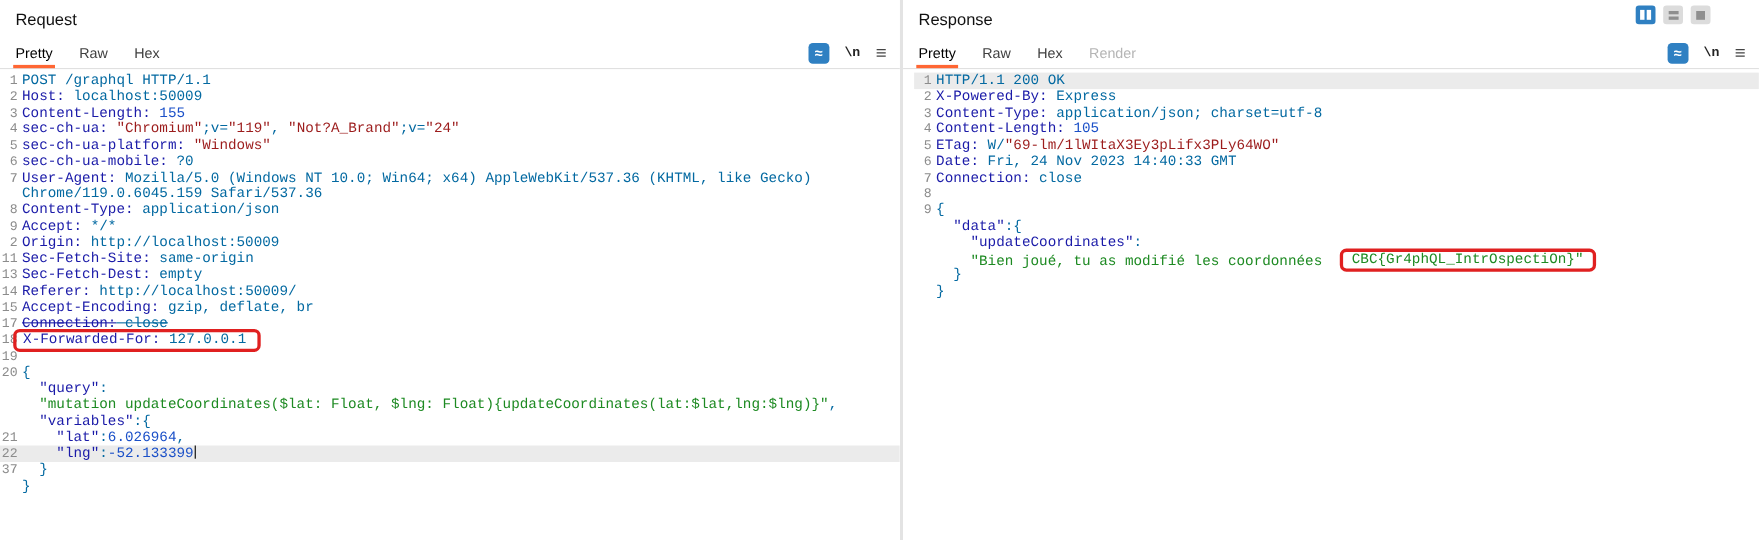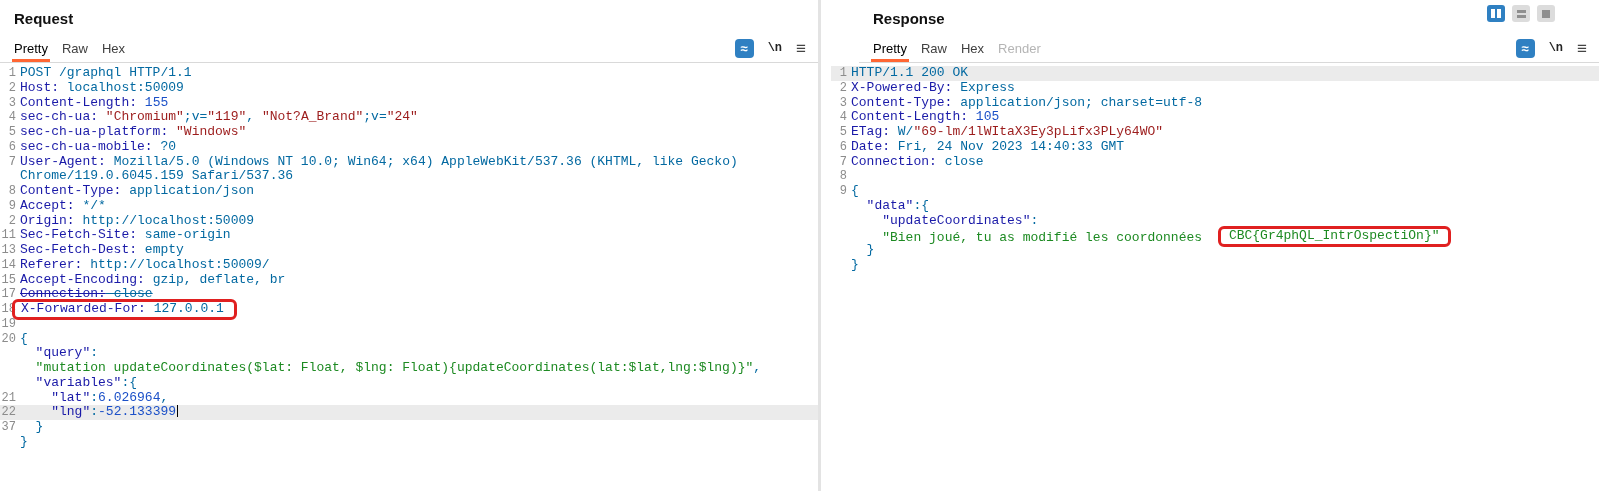--- a/index.html
+++ b/index.html
@@ -15,28 +15,28 @@
   .wbtn .cols i{display:block;width:4px;height:9px;background:#ffffff;}
   .wbtn .rows{display:flex;flex-direction:column;gap:2px;}
   .wbtn .rows i{display:block;width:9px;height:3px;background:#8f8f8f;}
   .wbtn .single i{display:block;width:8px;height:8px;background:#8f8f8f;}
 
   
   .panels{display:flex;width:1599px;height:491px;}
   .panel{position:relative;background:#ffffff;}
   .panel.request{width:818px;flex:0 0 818px;}
   .splitter{width:3px;flex:0 0 3px;background:#e3e3e3;cursor:col-resize;}
-  .panel.response{flex:1;padding-left:38px;}
+  .panel.response{flex:1;}
 
   .panel-title{height:34px;box-sizing:border-box;padding:10px 0 0 14px;
-               font-size:15px;font-weight:bold;color:#111111;}
+               font-size:15px;font-weight:normal;color:#111111;}
 
   .tab-bar{display:flex;align-items:center;height:28px;padding:0 12px 0 14px;
            border-bottom:1px solid #d9d9d9;box-sizing:content-box;}
-  .tabs{display:flex;gap:14px;height:100%;}
+  .tabs{display:flex;gap:24px;height:100%;}
   .tab{position:relative;display:flex;align-items:center;height:100%;font-size:13px;color:#404040;cursor:pointer;}
   .tab.selected{color:#000000;}
   .tab.selected::after{content:"";position:absolute;left:-2px;right:-2px;bottom:0;height:3px;
                        background:var(--c-accent_orange);}
   .tab.disabled{color:#b5b5b5;cursor:default;}
 
   .toolbar{margin-left:auto;display:flex;align-items:center;gap:14px;}
   .tb-blue{width:19px;height:19px;border-radius:4px;background:var(--c-icon_blue);
            color:#ffffff;font-size:13px;font-weight:bold;display:flex;align-items:center;justify-content:center;cursor:pointer;}
   .tb-nl{font-family:"Liberation Mono",monospace;font-size:12px;font-weight:bold;color:#222222;cursor:pointer;}

